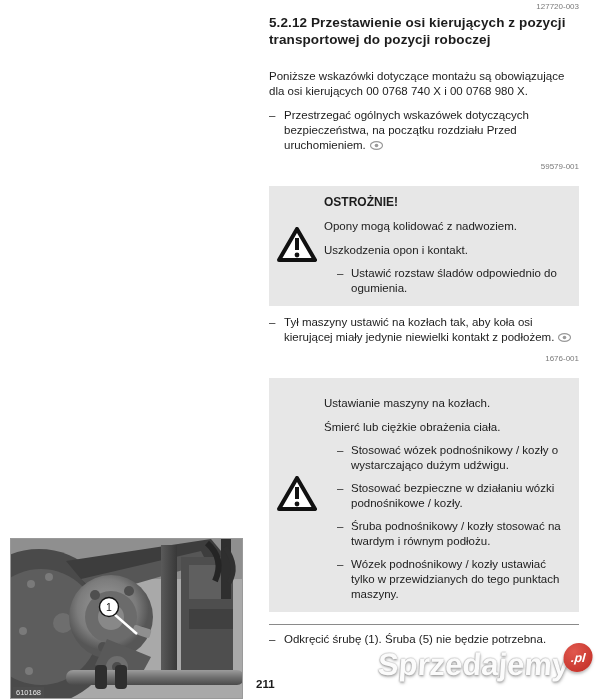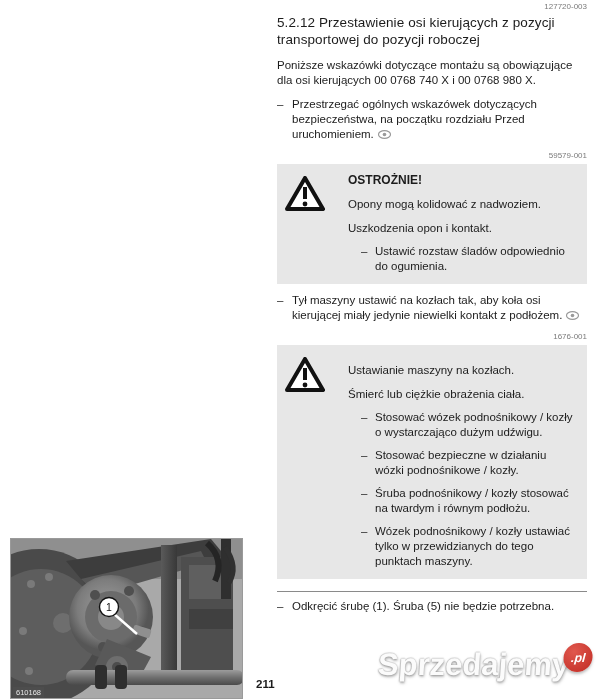--- a/index.html
+++ b/index.html
@@ -8,43 +8,43 @@
     font-family:"Liberation Sans", sans-serif;
     background:#ffffff;
     color:#1c1c1c;
     position:relative;
     overflow:hidden;
   }
   .page { position:absolute; inset:0; background:#fff; }
 
   
   .content {
-    position:absolute; left:277px; top:2px; width:310px;
+    position:absolute; left:269px; top:2px; width:310px;
     font-size:11.5px; line-height:15px;
   }
   .doc-code, .ref-code {
     font-size:8px; color:#7a7a7a; text-align:right; line-height:10px;
   }
   .section-title {
-    font-size:13.5px; font-weight:normal; line-height:17px;
+    font-size:13.5px; font-weight:bold; line-height:17px;
     margin-top:2px; letter-spacing:.1px;
   }
-  .para { margin-top:10px; }
+  .para { margin-top:21px; }
   .bullet { display:flex; margin-top:9px; }
   .bullet .dash { width:15px; flex:none; }
   .bullet .btext { flex:1; }
   .eye-icon { display:inline-block; vertical-align:-1px; margin-left:4px; }
 
   .ref-code { margin-top:8px; }
 
   .warnbox {
-    margin-top:3px;
+    margin-top:14px;
     background:#e7e7e7;
     padding:9px 9px 10px 8px;
-    display:flex; gap:23px;
+    display:flex; gap:7px;align-items:center;
   }
   .warnbox .icon-col { flex:none; width:40px; padding-top:3px; }
   .warnbox .wcontent { flex:1; }
   .warn-title { font-weight:bold; font-size:12px; }
   .warnbox .wline { margin-top:9px; }
   .warnbox .bullet { margin-left:13px; margin-top:8px; }
   .warnbox .bullet .dash { width:14px; }
 
   .divider {
     margin-top:12px; border-top:1px solid #8a8a8a; height:0;

